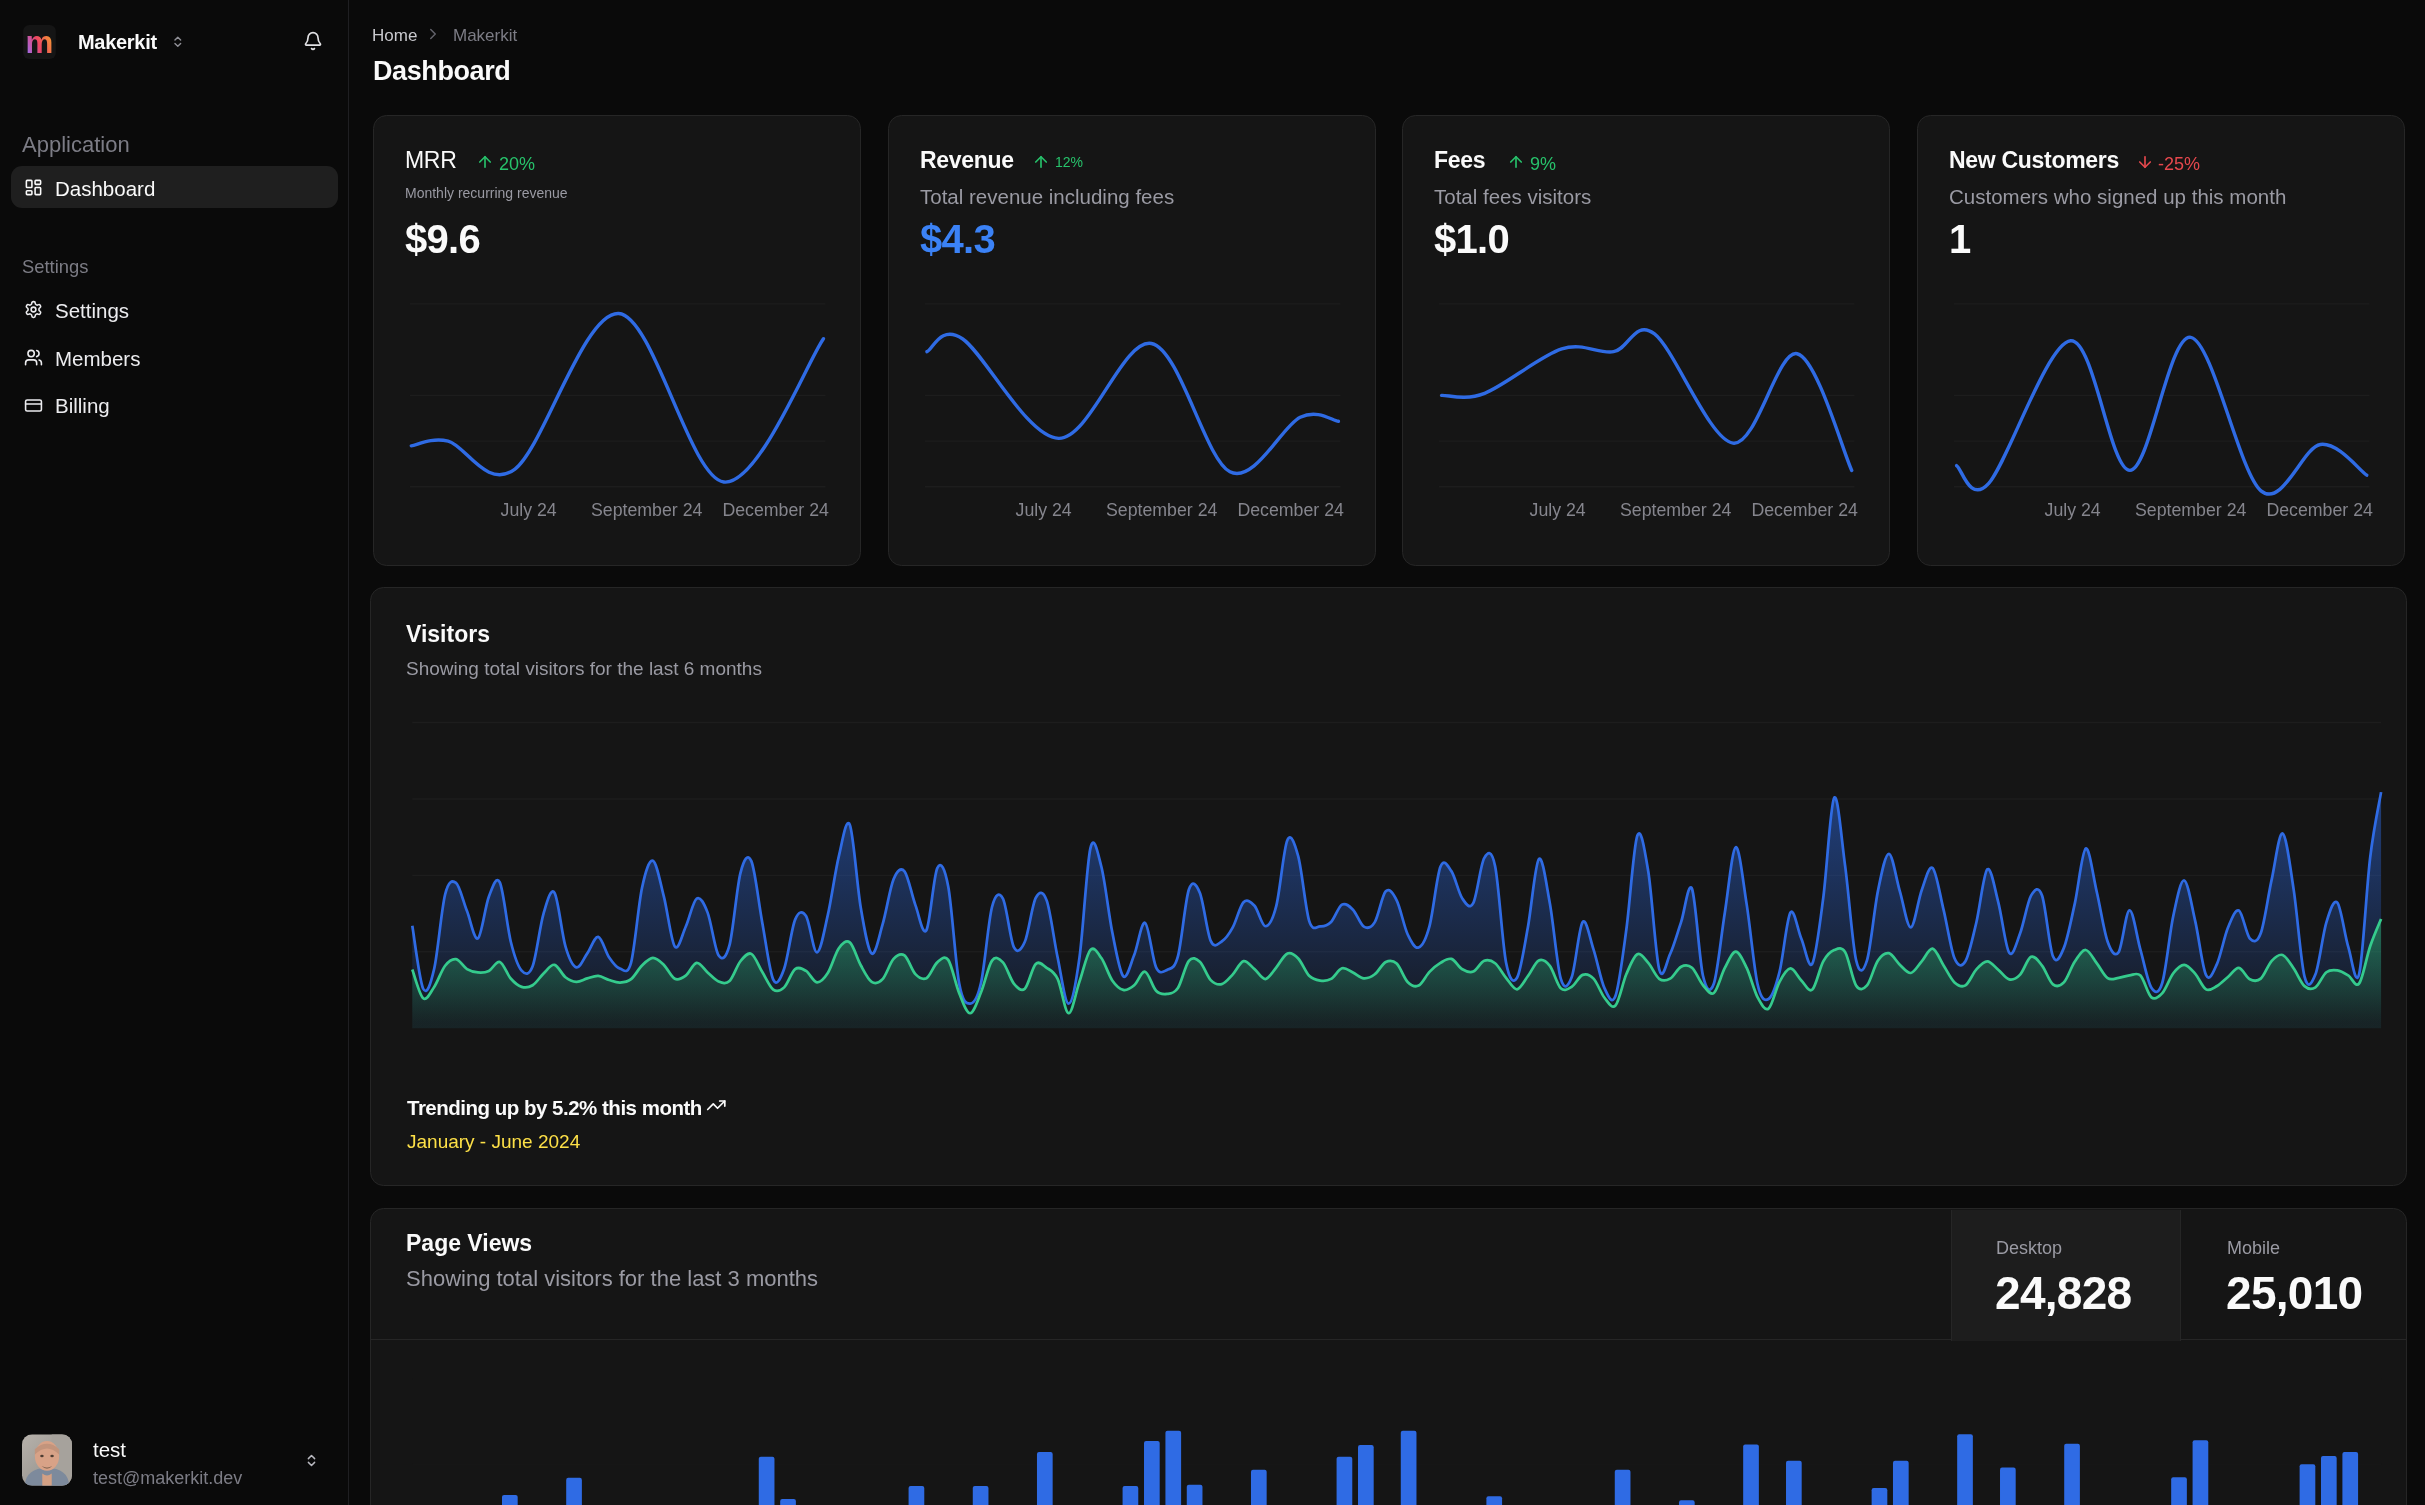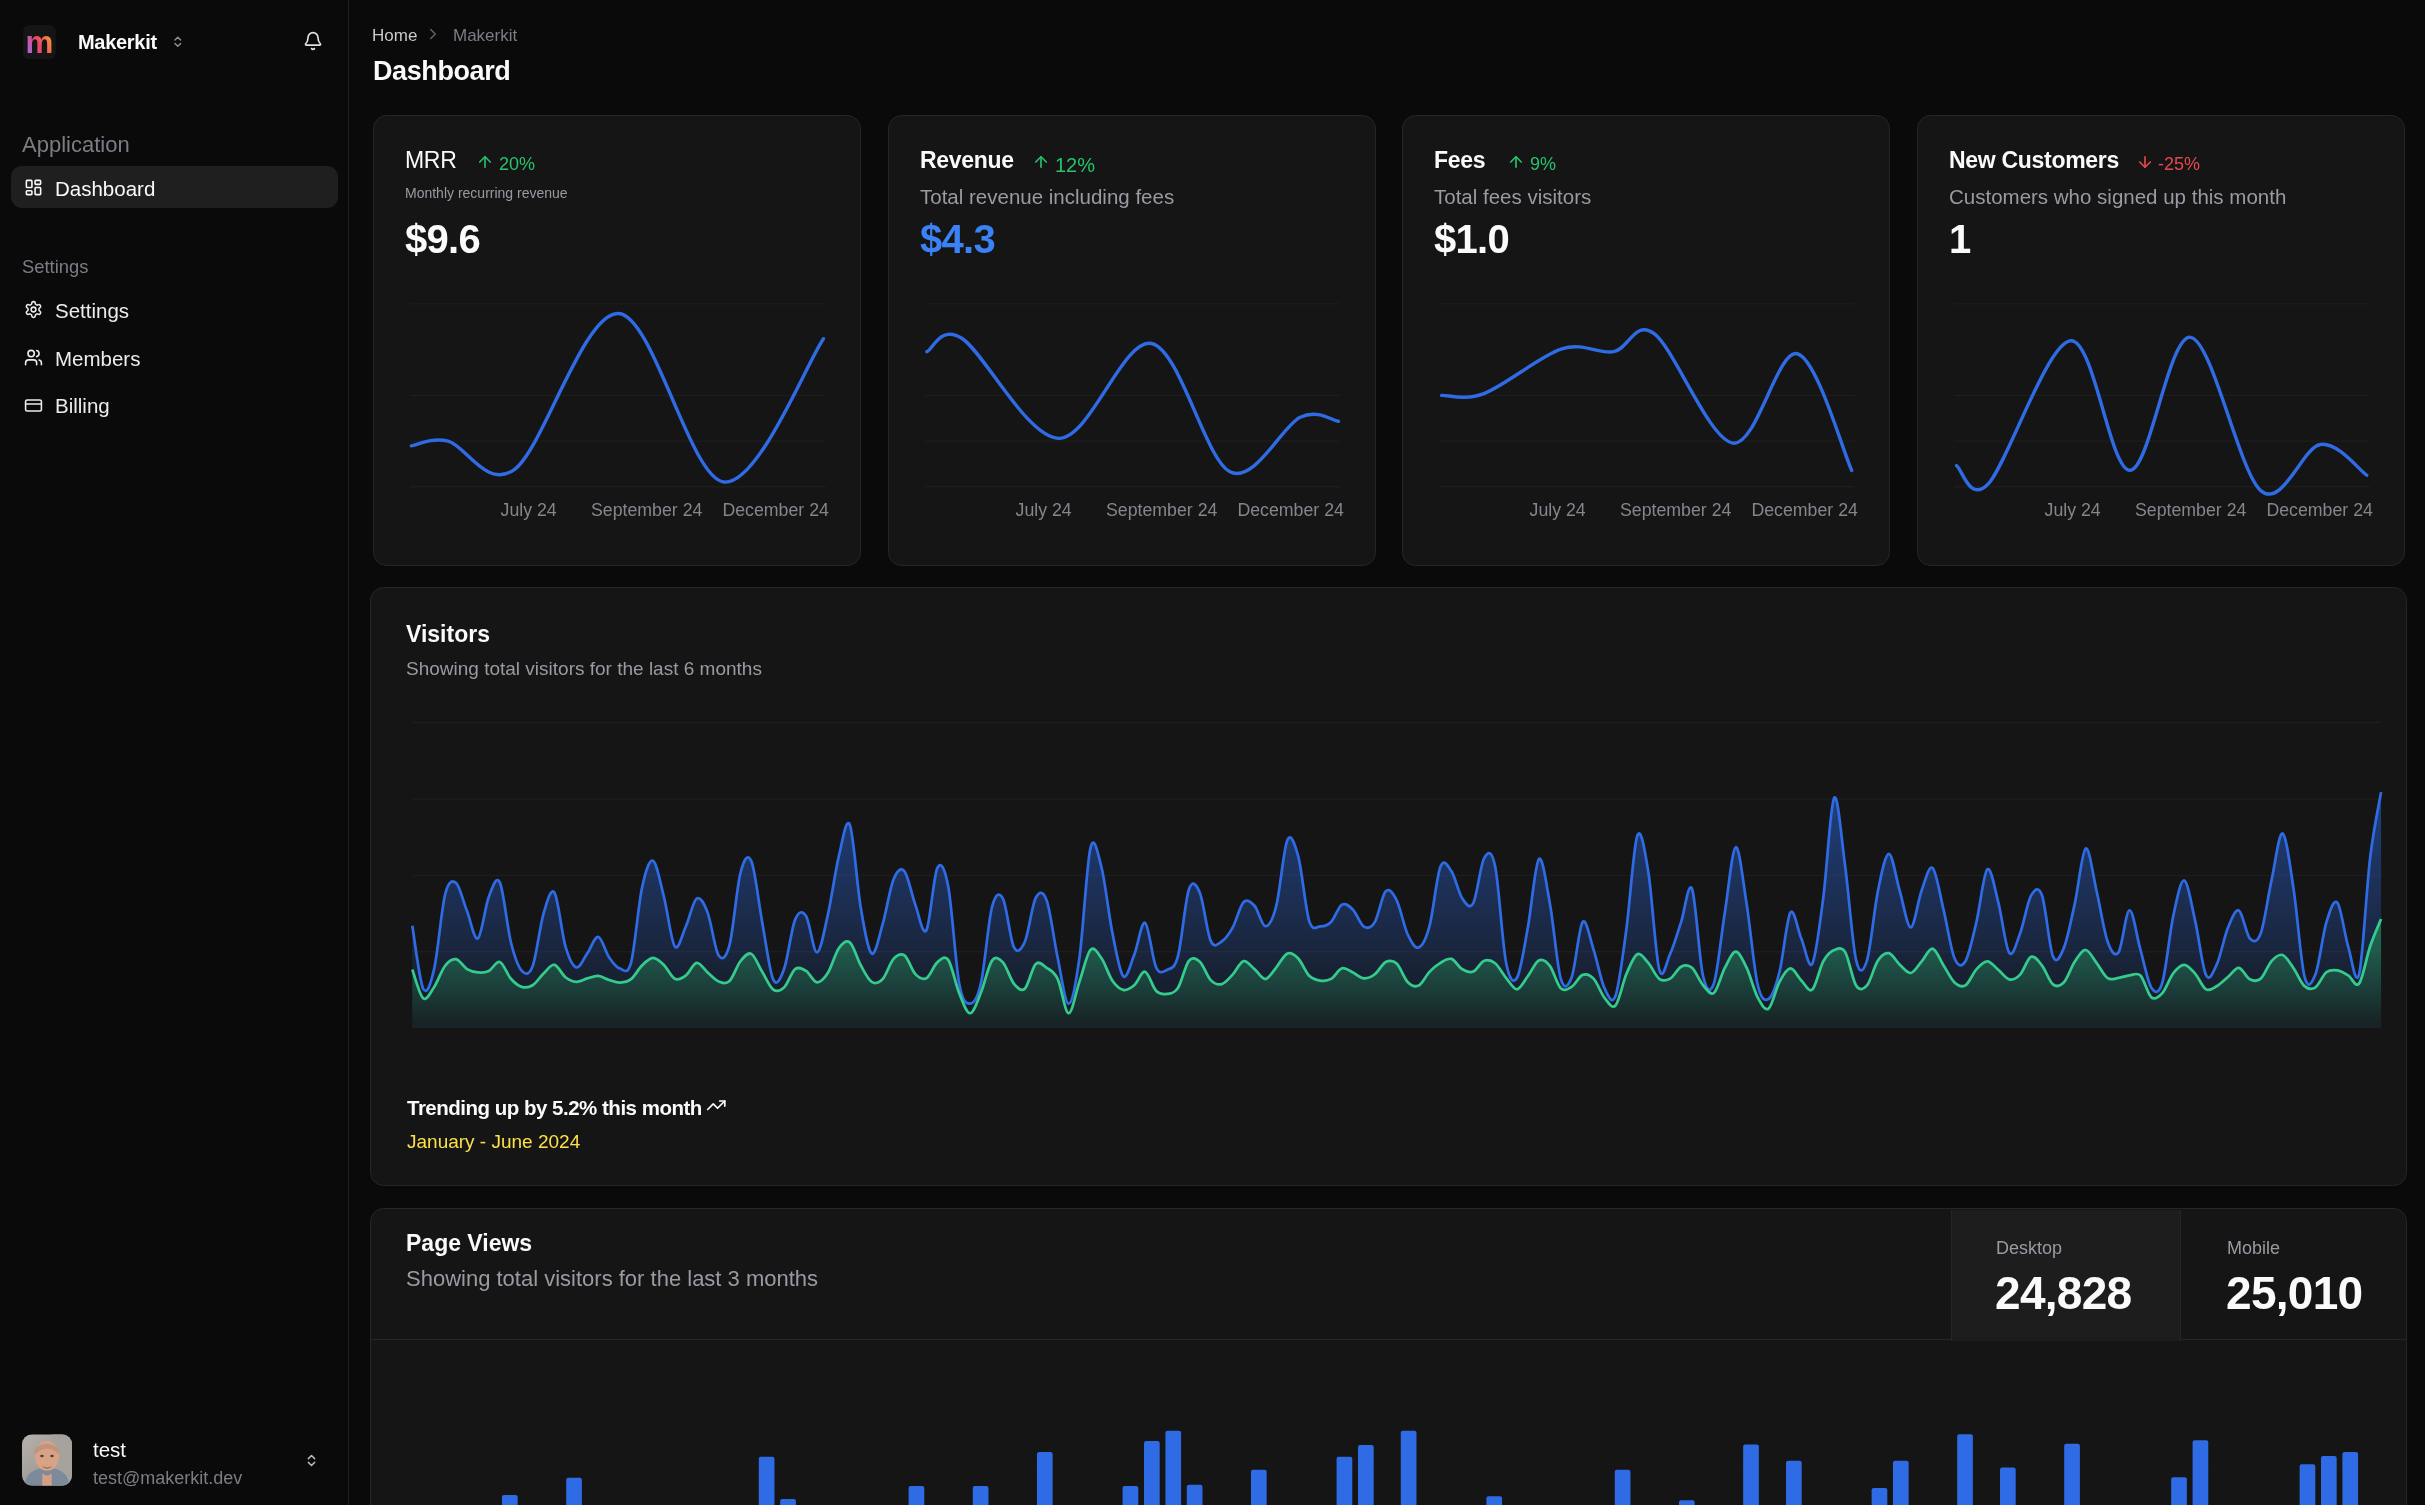--- a/index.html
+++ b/index.html
@@ -110,21 +110,21 @@
       <text x="228" y="327" text-anchor="middle" font-size="26" fill="#85858d">July 24</text>
       <text x="401" y="327" text-anchor="middle" font-size="26" fill="#85858d">September 24</text>
       <text x="590" y="327" text-anchor="middle" font-size="26" fill="#85858d">December 24</text>
     </svg>
     <div class="card" style="left:888px;top:115px;width:488px;height:451px"></div>
     <div class="abs" style="left:920px;top:147px;font-size:23px;font-weight:700;color:#fafafa;letter-spacing:-0.3px">Revenue</div>
     <svg style="position:absolute;left:1032px;top:153px" width="18" height="18" viewBox="0 0 24 24" fill="none" stroke="#27c26b" stroke-width="2.2" stroke-linecap="round" stroke-linejoin="round">
       <path d="m5 12 7-7 7 7"></path>
       <path d="M12 19V5"></path>
     </svg>
-    <div class="abs" style="left:1055px;top:154px;font-size:20px;color:#27c26b">12%</div>
+    <div class="abs" style="left:1055px;top:154px;font-size:14px;color:#27c26b">12%</div>
     <div class="abs" style="left:920px;top:185px;font-size:20.5px;color:#9a9aa3">Total revenue including fees</div>
     <div class="abs" style="left:920px;top:217px;font-size:40px;font-weight:700;color:#3b82f6;letter-spacing:-0.7px">$4.3</div>
     <svg class="abs" style="left:888px;top:293px" width="488" height="232" viewBox="0 0 715 340">
       <line x1="54" x2="663" y1="16" y2="16" stroke="#1d1d1d" stroke-width="2"></line>
       <line x1="54" x2="663" y1="150" y2="150" stroke="#1d1d1d" stroke-width="2"></line>
       <line x1="54" x2="663" y1="217" y2="217" stroke="#1d1d1d" stroke-width="2"></line>
       <line x1="54" x2="663" y1="284" y2="284" stroke="#1d1d1d" stroke-width="2"></line>
       <g transform="translate(-1301,-430)">
         <path d="M1358.0 516.0C1366.7 512.8 1377.8 475.8 1410.0 497.0C1442.2 518.2 1504.8 641.8 1551.0 643.0C1597.2 644.2 1645.2 495.8 1687.0 504.0C1728.8 512.2 1765.7 674.0 1802.0 692.0C1838.3 710.0 1878.5 624.3 1905.0 612.0C1931.5 599.7 1951.7 617.0 1961.0 618.0" fill="none" stroke="#2f6be4" stroke-width="5" stroke-linecap="round"></path>
       </g>

